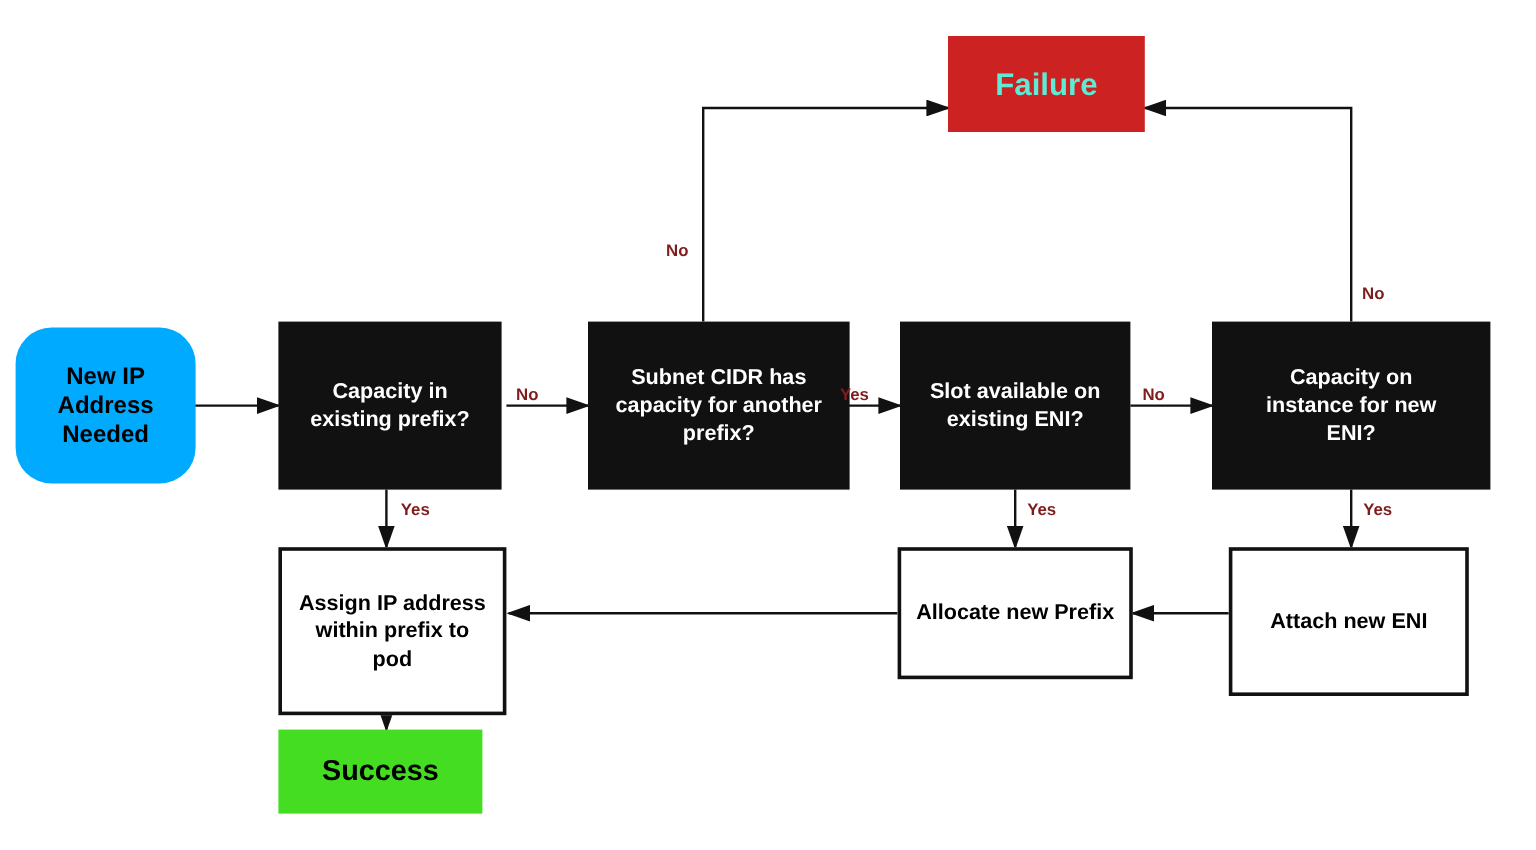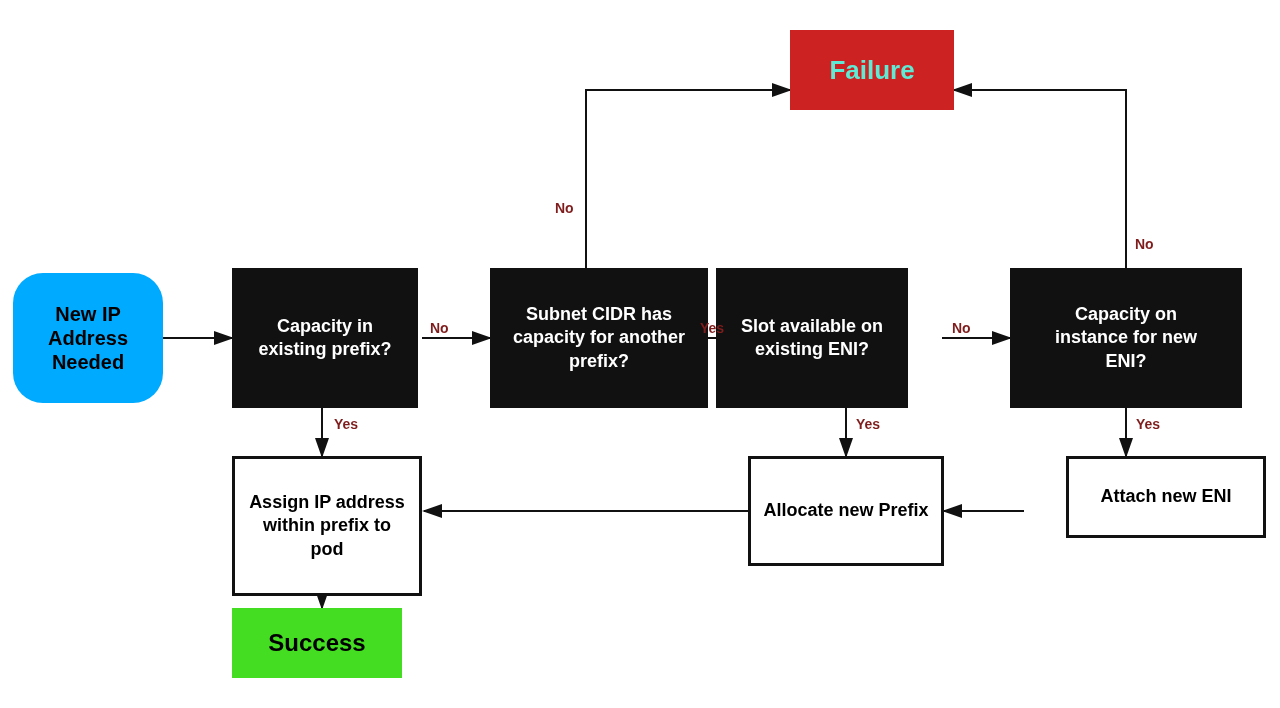--- a/index.html
+++ b/index.html
@@ -118,41 +118,41 @@
   </div>
 
   <div class="node node-black" style="left:232px; top:268px; width:186px; height:140px; padding:12px;">
     <span>Capacity in existing prefix?</span>
   </div>
 
   <div class="node node-black" style="left:490px; top:268px; width:218px; height:140px; padding:12px;">
     <span>Subnet CIDR has capacity for another prefix?</span>
   </div>
 
-  <div class="node node-black" style="left:716px; top:268px; width:192px; height:140px; padding:12px;">
+  <div class="node node-black" style="left:750px; top:268px; width:192px; height:140px; padding:12px;">
     <span>Slot available on existing ENI?</span>
   </div>
 
   <div class="node node-black" style="left:1010px; top:268px; width:232px; height:140px; padding:28px;">
     <span>Capacity on instance for new ENI?</span>
   </div>
 
   <div class="node node-red" style="left:790px; top:30px; width:164px; height:80px;">
     <span>Failure</span>
   </div>
 
   <div class="node node-outline" style="left:232px; top:456px; width:190px; height:140px; padding:10px;">
     <span>Assign IP address within prefix to pod</span>
   </div>
 
   <div class="node node-outline" style="left:748px; top:456px; width:196px; height:110px; padding:10px;text-align:center;">
     <span>Allocate new Prefix</span>
   </div>
 
-  <div class="node node-outline" style="left:1024px; top:456px; width:200px; height:82px; padding:10px;margin-left:42px;">
+  <div class="node node-outline" style="left:1024px; top:456px; width:200px; height:124px; padding:10px;">
     <span>Attach new ENI</span>
   </div>
 
   <div class="node node-green" style="left:232px; top:608px; width:170px; height:70px;">
     <span>Success</span>
   </div>
 
   <div class="label" style="left:430px; top:320px;">
     <span>No</span>
   </div>

